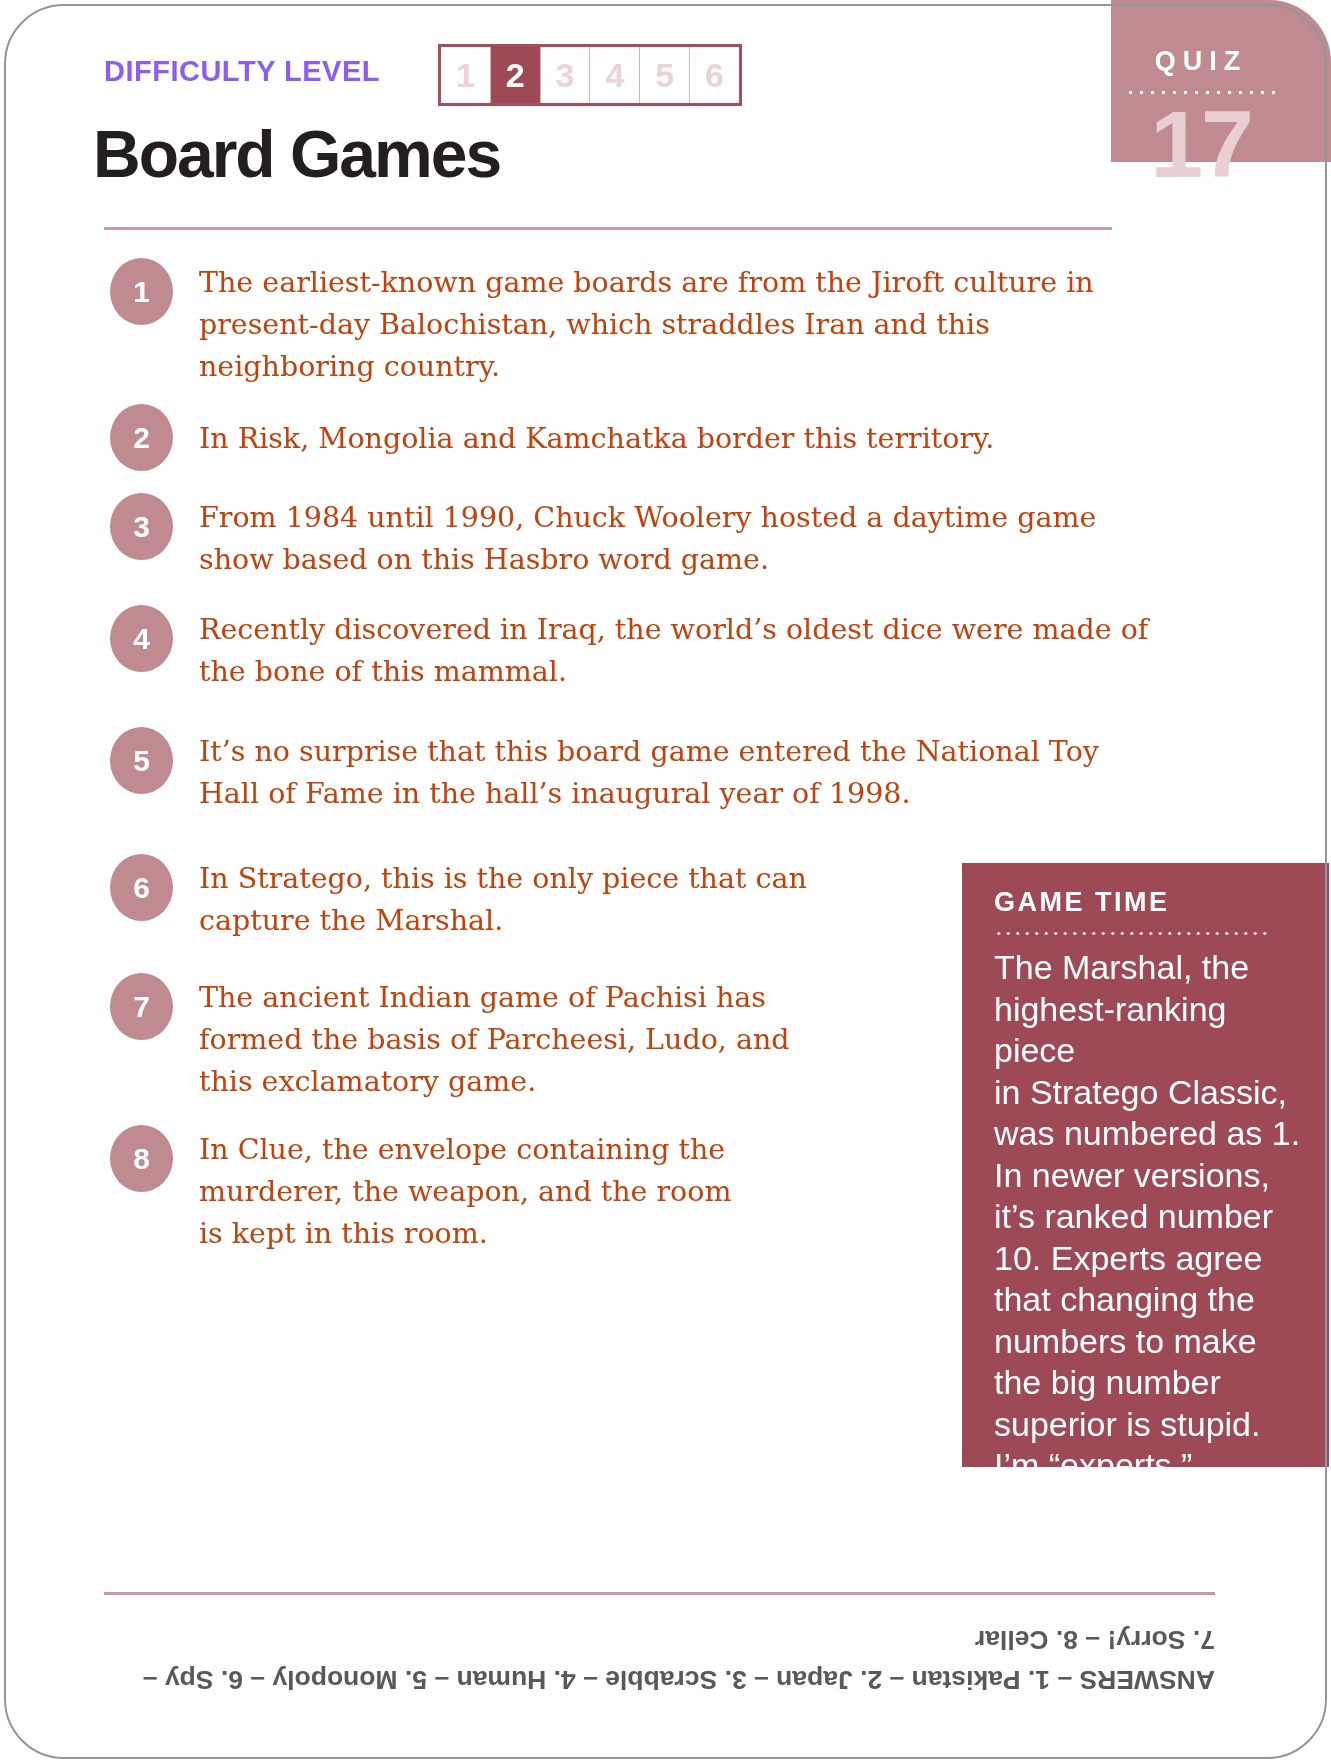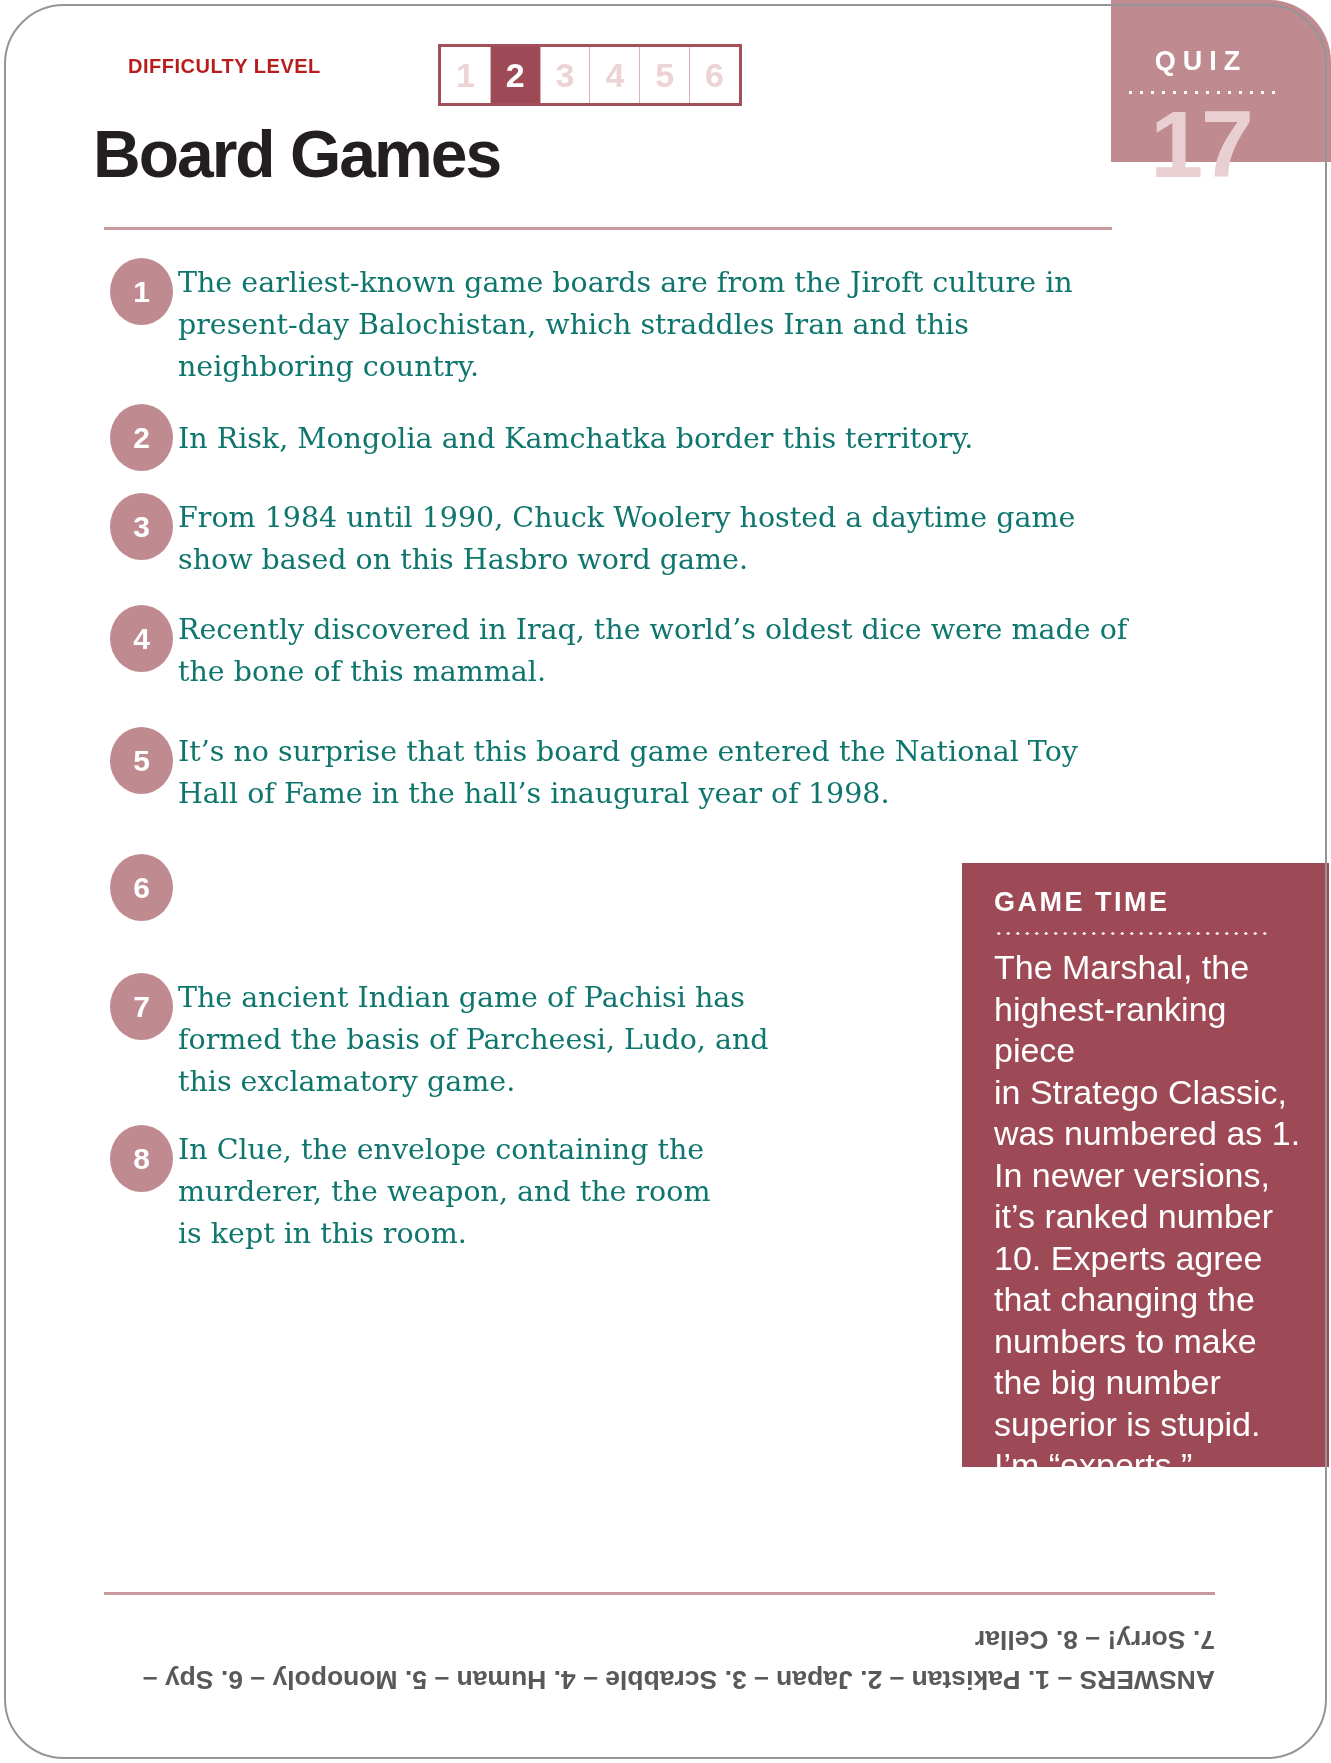--- a/index.html
+++ b/index.html
@@ -2,22 +2,22 @@
 <html><head>
 <meta charset="utf-8">
 <style>
   html,body{margin:0;padding:0;background:#fff;}
   .canvas{position:relative;width:1331px;height:1763px;background:#ffffff;overflow:hidden;
           font-family:"Liberation Sans",sans-serif;color:#231f20;}
   
   .page-border{position:absolute;inset:4px;border:2px solid #949599;border-radius:60px;
                pointer-events:none;z-index:40;}
   
-  .difficulty-label{position:absolute;left:104px;top:55px;font-size:20px;font-weight:bold;
-                    letter-spacing:.5px;color:#b91c1c;margin-left:24px;}
+  .difficulty-label{position:absolute;left:104px;top:55px;font-size:29px;font-weight:bold;
+                    letter-spacing:.5px;color:#8b5cf6;}
   .difficulty-scale{position:absolute;left:438px;top:44px;width:304px;height:62px;
                     border:3px solid #a4505b;box-sizing:border-box;display:flex;background:#fff;}
   .dcell{flex:1;display:flex;align-items:center;justify-content:center;
          font-size:34px;font-weight:bold;color:#ecd3d6;}
   .dcell + .dcell{border-left:1px solid #d8b3b6;}
   .dcell.selected{background:#9e4a56;color:#ffffff;}
   .dcell.selected + .dcell{border-left-color:#d8b3b6;}
   .page-title{position:absolute;left:93px;top:116px;font-size:66px;font-weight:900;
               letter-spacing:-2px;color:#231f20;}
   .title-rule{position:absolute;left:104px;top:227px;width:1008px;height:3px;background:#c89a9e;}
@@ -28,22 +28,22 @@
   .quiz-label{font-size:27px;font-weight:bold;letter-spacing:7px;color:#ffffff;}
   .quiz-dotted{height:5px;width:152px;margin:13px auto 2px auto;
                background-image:radial-gradient(circle,#fff 1.7px,transparent 1.9px);
                background-size:11px 5px;background-repeat:repeat-x;}
   .quiz-number{font-size:95px;line-height:1;font-weight:900;color:#e9ced2;letter-spacing:-2px;}
   
   .question{position:absolute;left:110px;display:flex;align-items:flex-start;z-index:2;}
   .qbadge{width:63px;height:67px;border-radius:50%;background:#bf8b90;flex:0 0 63px;
           display:flex;align-items:center;justify-content:center;margin-top:-4px;
           color:#fff;font-size:30px;font-weight:bold;}
-  .qtext{margin-left:5px;font-family:"DejaVu Serif",serif;font-size:28.5px;line-height:42px;
-         color:#0f766e;white-space:pre-line;}
+  .qtext{margin-left:26px;font-family:"DejaVu Serif",serif;font-size:28.5px;line-height:42px;
+         color:#c2410c;white-space:pre-line;}
   .qp1{top:262px}.qp2{top:418px}.qp3{top:497px}.qp4{top:609px}
   .qp5{top:731px}.qp6{top:858px}.qp7{top:977px}.qp8{top:1129px}
   .qp2 .qbadge{margin-top:-14px;}
   
   .gamebox{position:absolute;left:962px;top:863px;width:367px;height:604px;background:#9e4a56;
            box-sizing:border-box;padding:24px 26px 11px 32px;z-index:3;}
   .game-title{font-size:27px;font-weight:bold;letter-spacing:2.5px;color:#ffffff;}
   .game-dotted{height:5px;width:276px;margin:13px 0 11px 0;
                background-image:radial-gradient(circle,rgba(255,255,255,.85) 1.5px,transparent 1.7px);
                background-size:9.5px 5px;background-repeat:repeat-x;}
@@ -97,20 +97,22 @@
     <div class="qtext">Recently discovered in Iraq, the world’s oldest dice were made of
 the bone of this mammal.</div>
   </div>
   <div class="question qp5">
     <div class="qbadge">5</div>
     <div class="qtext">It’s no surprise that this board game entered the National Toy
 Hall of Fame in the hall’s inaugural year of 1998.</div>
   </div>
   <div class="question qp6">
     <div class="qbadge">6</div>
+    <div class="qtext">In Stratego, this is the only piece that can
+capture the Marshal.</div>
   </div>
   <div class="question qp7">
     <div class="qbadge">7</div>
     <div class="qtext">The ancient Indian game of Pachisi has
 formed the basis of Parcheesi, Ludo, and
 this exclamatory game.</div>
   </div>
   <div class="question qp8">
     <div class="qbadge">8</div>
     <div class="qtext">In Clue, the envelope containing the

